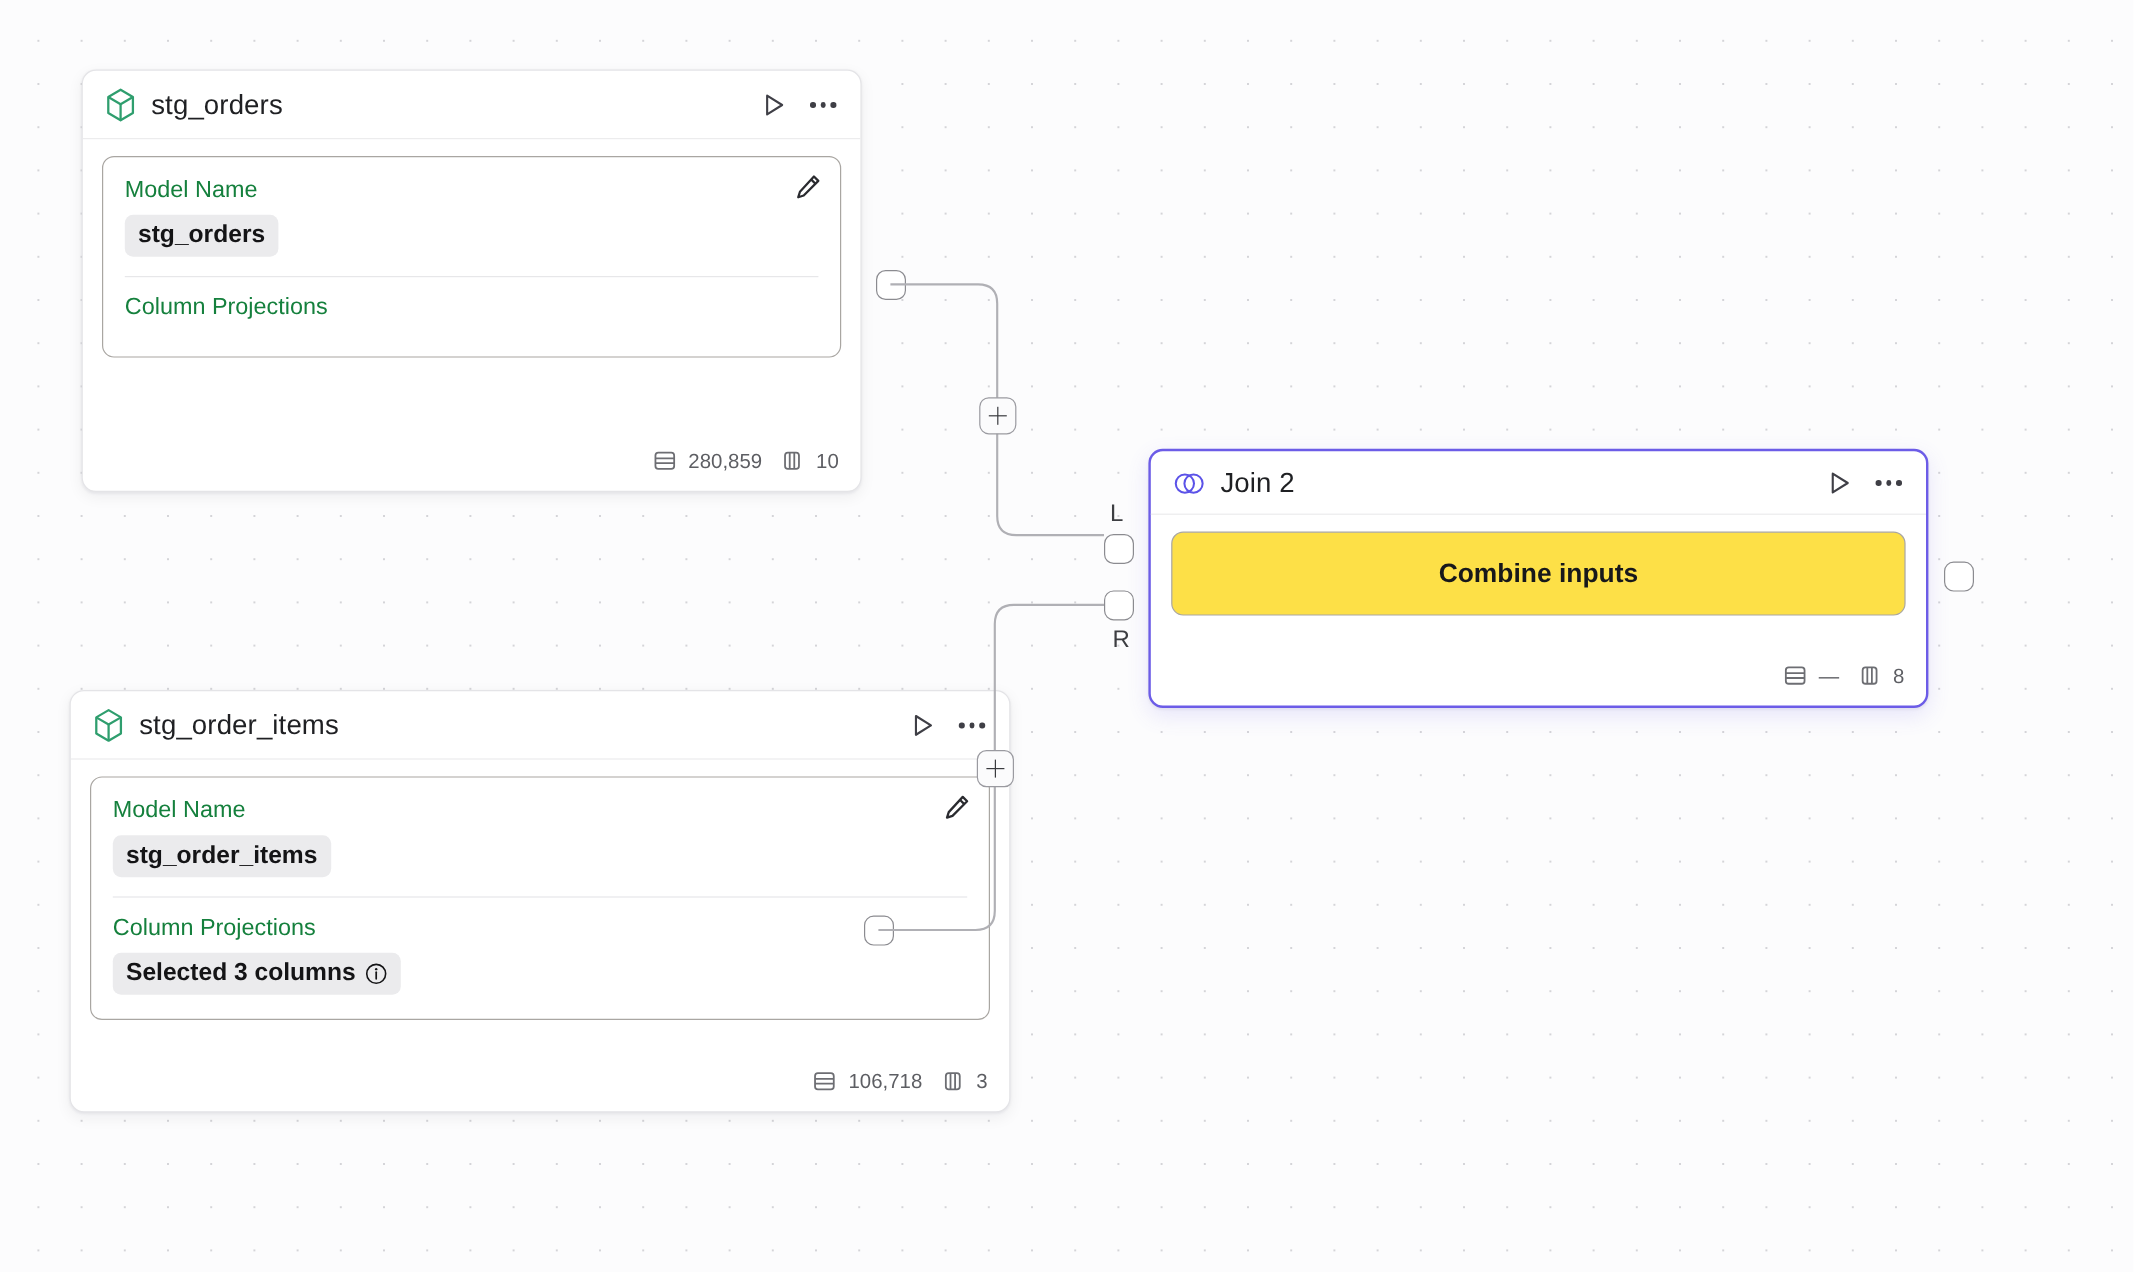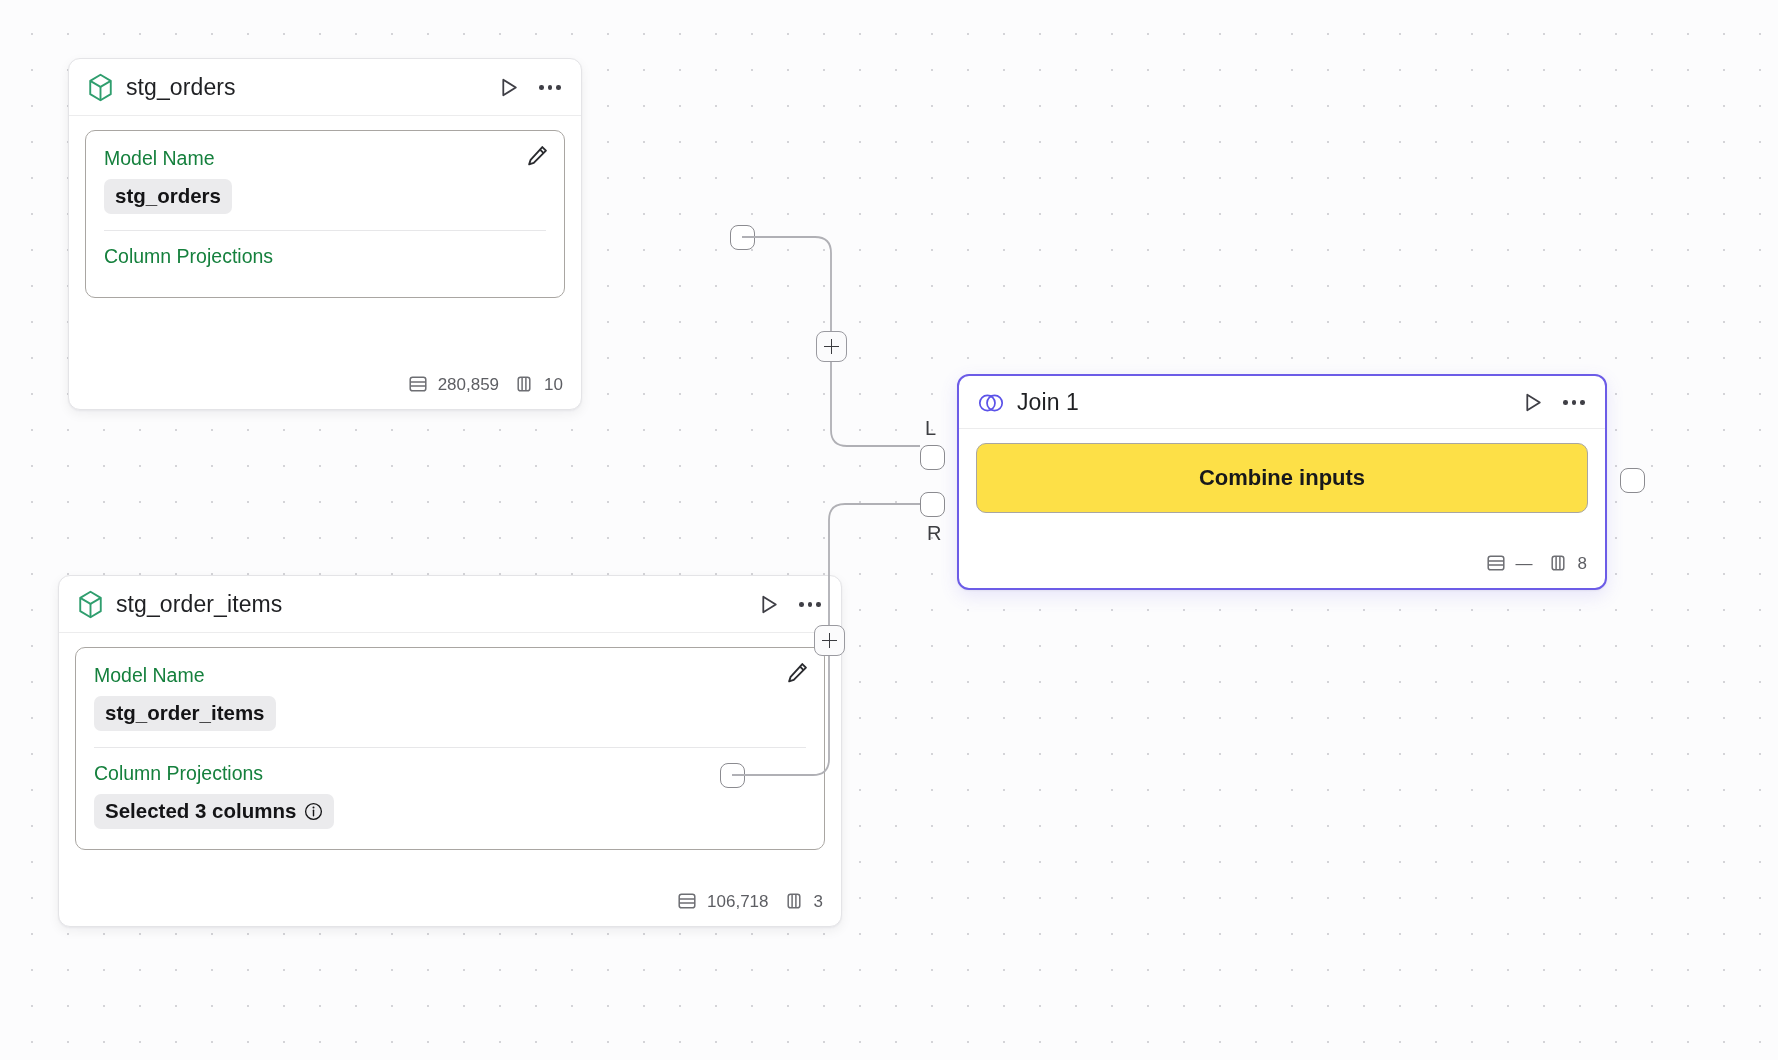--- a/index.html
+++ b/index.html
@@ -165,21 +165,21 @@
 
 <div id="canvas">
 
   <svg class="edges" viewBox="0 0 1778 1060" preserveAspectRatio="none">
 
     <path d="M 742 237 H 815 Q 831 237 831 253 V 430 Q 831 446 847 446 H 920" fill="none" stroke="#b0b0b5" stroke-width="1.8"></path>
 
     <path d="M 732 775 H 813 Q 829 775 829 759 V 520 Q 829 504 845 504 H 920" fill="none" stroke="#b0b0b5" stroke-width="1.8"></path>
   </svg>
 
-  <div class="node" style="left:68px; top:58px; width:514px; height:352px;">
+  <div class="node" style="left:68px; top:58px; width:650px; height:352px;">
     <div class="node-header">
       <span class="hdr-icon">
         <svg width="27" height="29" viewBox="0 0 24 26" fill="none">
           <path d="M12 1.6 L21.2 7 V19 L12 24.4 L2.8 19 V7 Z" stroke="#2f9e6e" stroke-width="1.7" stroke-linejoin="round"></path>
           <path d="M2.8 7 L12 12.4 L21.2 7" stroke="#2f9e6e" stroke-width="1.7" stroke-linejoin="round"></path>
           <path d="M12 12.4 V24.4" stroke="#2f9e6e" stroke-width="1.7"></path>
         </svg>
       </span>
       <span class="node-title">stg_orders</span>
       <span class="hdr-actions">
@@ -313,21 +313,21 @@
   <div class="port" style="left:720px; top:763px;"></div>
 
   <div class="node selected" style="left:957px; top:374px; width:650px; height:216px;">
     <div class="node-header">
       <span class="hdr-icon">
         <svg width="28" height="24" viewBox="0 0 28 24" fill="none">
           <circle cx="10.4" cy="12" r="7.6" stroke="#5b52e8" stroke-width="1.7"></circle>
           <circle cx="17.6" cy="12" r="7.6" stroke="#5b52e8" stroke-width="1.7"></circle>
         </svg>
       </span>
-      <span class="node-title">Join 1</span>
+      <span class="node-title">Join 2</span>
       <span class="hdr-actions">
         <span class="icon-btn">
           <svg width="25" height="25" viewBox="0 0 24 24" fill="none">
             <path d="M7 4.5 L19 12 L7 19.5 Z" stroke="#3f3f46" stroke-width="1.7" stroke-linejoin="round"></path>
           </svg>
         </span>
         <span class="dots">
             <i></i>
             <i></i>
             <i></i>

